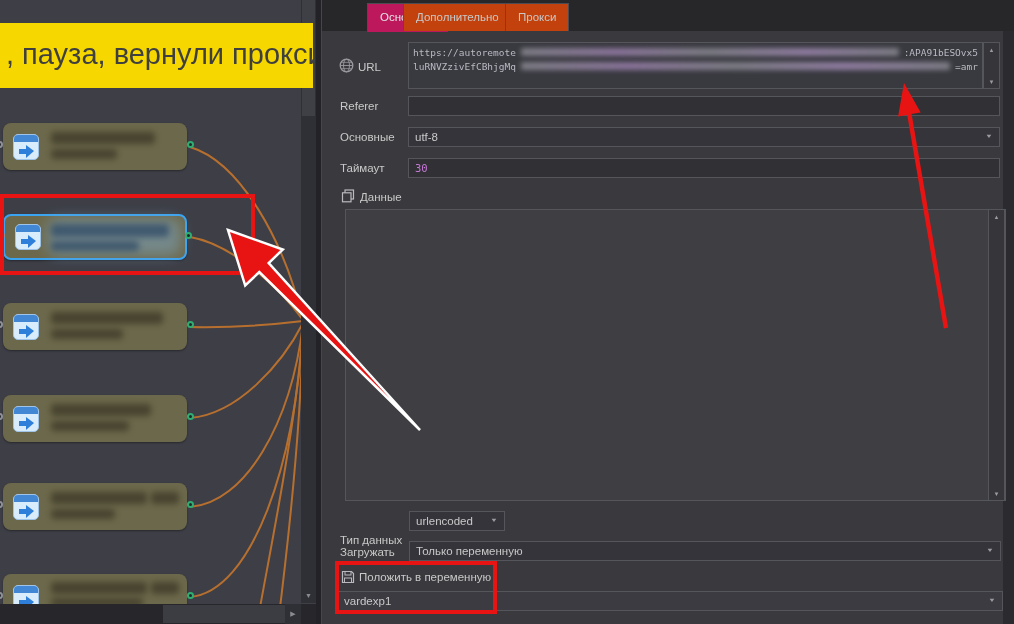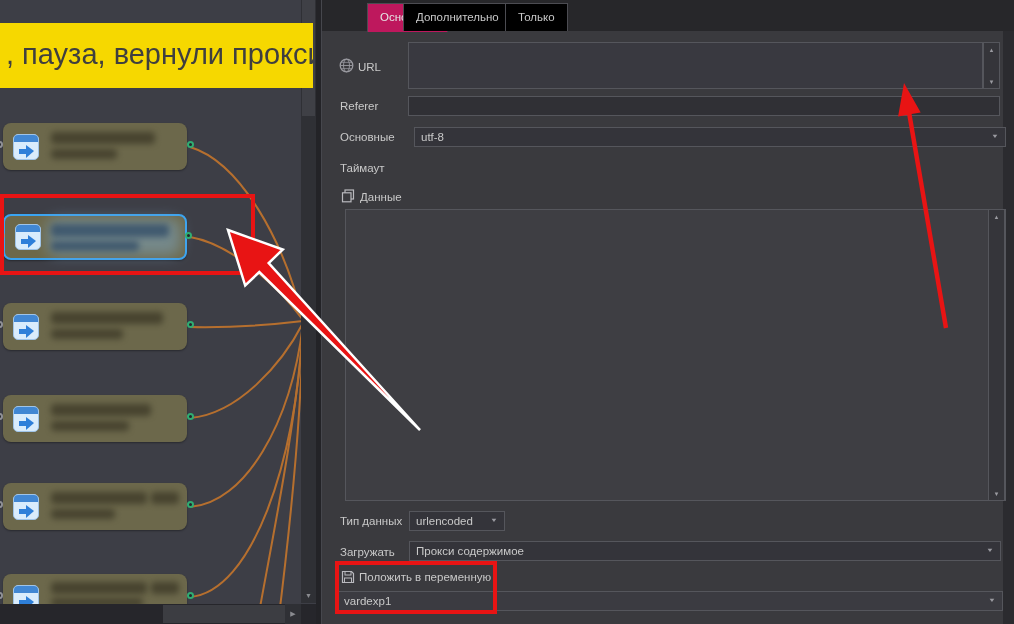--- a/index.html
+++ b/index.html
@@ -43,21 +43,21 @@
   .hscroll .right::after{content:"▶";}
 
   .gap{position:absolute;left:316px;top:0;width:6px;height:624px;background:#232327;
        border-right:1px solid #46474d;z-index:5;}
 
   
   .panel{position:absolute;left:322px;top:0;width:692px;height:624px;background:#3a3a3e;z-index:6;}
   .panel .rmargin{position:absolute;right:0;top:31px;bottom:0;width:11px;background:#2b2b2f;}
   .tabbar{position:absolute;left:0;top:0;width:100%;height:31px;background:#27272a;}
   .tab{position:absolute;top:3px;height:28px;line-height:26px;padding:0 12px;font-size:11.5px;
-       color:#c9c9c9;background:#000000;border:1px solid #4c4c52;border-bottom:none;cursor:default;}
+       color:#c9c9c9;background:#c2410c;border:1px solid #4c4c52;border-bottom:none;cursor:default;}
   .tab.active{background:#be185d;color:#e6e6e6;height:29px;margin-left:35px;}
   .t1{left:10px;} .t2{left:81px;} .t3{left:183px;}
 
   .flabel{position:absolute;font-size:11.5px;color:#c9c9c9;white-space:nowrap;}
   .input{position:absolute;background:#303035;border:1px solid #55565c;height:20px;
          font-size:11.5px;color:#c9c9c9;line-height:18px;padding-left:6px;}
   .combo{position:absolute;background:#34343a;border:1px solid #55565c;height:20px;
          font-size:11.5px;color:#c9c9c9;line-height:18px;padding-left:6px;}
   .combo::after{content:"▼";position:absolute;right:6px;top:50%;transform:translateY(-50%) scaleY(.7);
                 font-size:8px;color:#9a9aa0;}
@@ -188,67 +188,78 @@
       <div class="sbtn right"></div>
     </div>
   </div>
 
   <div class="gap"></div>
 
   <div class="panel">
     <div class="tabbar">
       <div class="tab t1 active">Основные</div>
       <div class="tab t2">Дополнительно</div>
-      <div class="tab t3">Только</div>
+      <div class="tab t3">Прокси</div>
     </div>
     <div class="rmargin"></div>
 
     <span class="licon" style="left:17px;top:58px;">
       <svg width="15" height="15" viewBox="0 0 15 15">
         <circle cx="7.5" cy="7.5" r="6.3" fill="none" stroke="#9a9aa0" stroke-width="1.3"></circle>
         <ellipse cx="7.5" cy="7.5" rx="3" ry="6.3" fill="none" stroke="#9a9aa0" stroke-width="0.9"></ellipse>
         <line x1="1.4" y1="7.5" x2="13.6" y2="7.5" stroke="#9a9aa0" stroke-width="0.9"></line>
         <line x1="2.2" y1="4.4" x2="12.8" y2="4.4" stroke="#9a9aa0" stroke-width="0.7"></line>
         <line x1="2.2" y1="10.6" x2="12.8" y2="10.6" stroke="#9a9aa0" stroke-width="0.7"></line>
       </svg>
     </span>
     <span class="flabel" style="left:36px;top:61px;">URL</span>
     <div class="urlbox">
+      <div class="urlline">
+        <span>https://autoremote</span>
+        <span class="urlblur"></span>
+        <span>:APA91bESOvx5</span>
+      </div>
+      <div class="urlline">
+        <span>luRNVZzivEfCBhjgMq</span>
+        <span class="urlblur"></span>
+        <span>=amr</span>
+      </div>
     </div>
     <div class="minivscroll" style="left:661px;top:42px;width:17px;height:47px;">
       <span class="up"></span>
       <span class="down"></span>
     </div>
 
     <span class="flabel" style="left:18px;top:100px;text-align:right;">Referer</span>
     <div class="input" style="left:86px;top:96px;width:592px;"></div>
 
     <span class="flabel" style="left:18px;top:131px;">Основные</span>
-    <div class="combo" style="left:86px;top:127px;width:592px;margin-left:6px;">utf-8</div>
+    <div class="combo" style="left:86px;top:127px;width:592px;">utf-8</div>
 
     <span class="flabel" style="left:18px;top:162px;">Таймаут</span>
+    <div class="input mono" style="left:86px;top:158px;width:592px;color:#c779d6;font-size:10.5px;">30</div>
 
     <span class="licon" style="left:19px;top:189px;">
       <svg width="14" height="14" viewBox="0 0 14 14">
         <rect x="4" y="1" width="8.5" height="9" fill="none" stroke="#b9b9be" stroke-width="1.2"></rect>
         <rect x="1.5" y="3.8" width="8.5" height="9" fill="#3a3a3e" stroke="#b9b9be" stroke-width="1.2"></rect>
       </svg>
     </span>
     <span class="flabel" style="left:38px;top:191px;">Данные</span>
     <div class="textarea"></div>
     <div class="minivscroll" style="left:666px;top:210px;width:17px;height:290px;border-top:none;border-bottom:none;">
       <span class="up"></span>
       <span class="down"></span>
     </div>
 
-    <span class="flabel" style="left:18px;top:515px;">Тип данных</span>
+    <span class="flabel" style="left:18px;top:534px;">Тип данных</span>
     <div class="combo" style="left:87px;top:511px;width:96px;">urlencoded</div>
 
     <span class="flabel" style="left:18px;top:546px;">Загружать</span>
-    <div class="combo" style="left:87px;top:541px;width:592px;">Прокси содержимое</div>
+    <div class="combo" style="left:87px;top:541px;width:592px;">Только переменную</div>
 
     <span class="licon" style="left:19px;top:570px;">
       <svg width="14" height="14" viewBox="0 0 14 14">
         <path d="M1.5 1.5 h9 l2 2 v9 h-11 z" fill="none" stroke="#b9b9be" stroke-width="1.2"></path>
         <rect x="4" y="1.5" width="6" height="3.5" fill="none" stroke="#b9b9be" stroke-width="1"></rect>
         <rect x="3.5" y="8" width="7" height="4.5" fill="none" stroke="#b9b9be" stroke-width="1"></rect>
       </svg>
     </span>
     <span class="flabel" style="left:37px;top:571px;">Положить в переменную</span>
     <div class="combo" style="left:15px;top:591px;width:666px;background:#3b3b41;">vardexp1</div>

